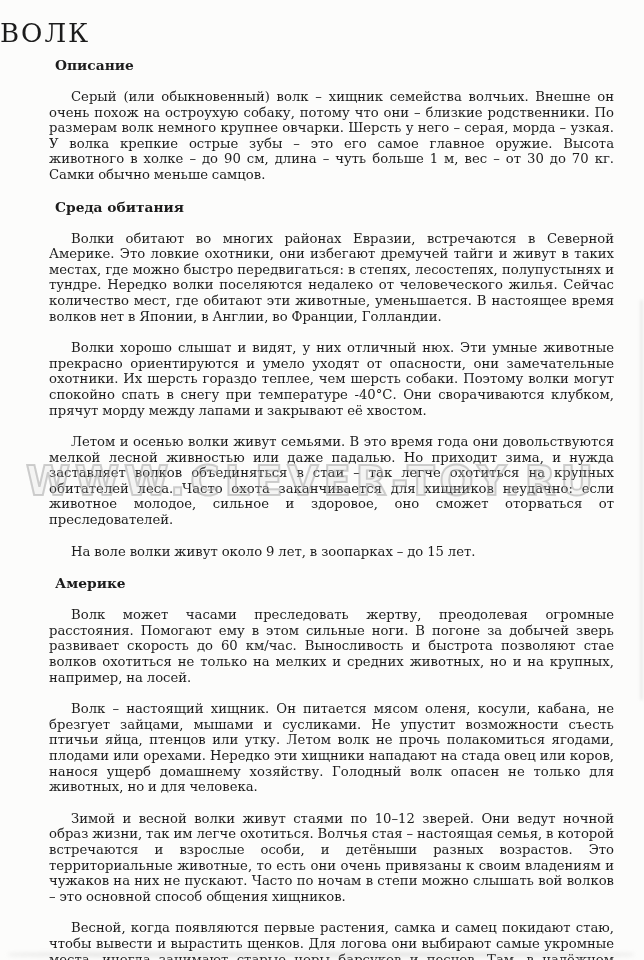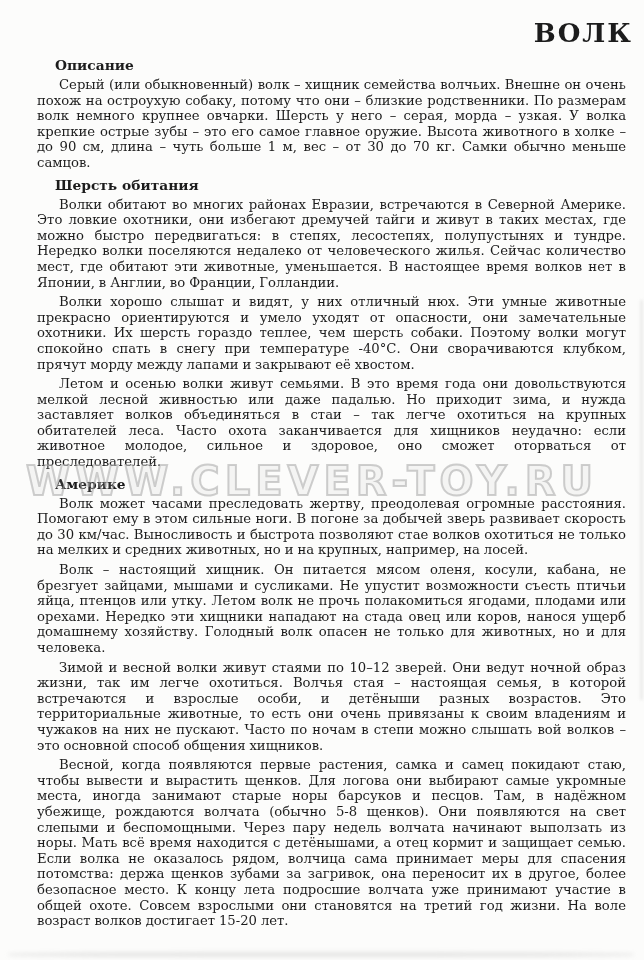--- a/index.html
+++ b/index.html
@@ -9,40 +9,40 @@
     font-family: "DejaVu Serif", "Liberation Serif", serif;
   }
   .page {
     position: relative;
     width: 644px; height: 960px;
     background: #fcfcfb;
     overflow: hidden;
     color: #1c1c1c;
   }
   .title {
-    text-align: right;
+    text-align: left;
     font-size: 26px;
-    font-weight: bold;
+    font-weight: normal;
     letter-spacing: 2px;
-    margin: 18px 11px 9px 0;
+    margin: 18px 0 9px 0;
   }
   .doc-body { padding: 0 14px 0 33px; }
   .heading {
     font-size: 13.8px;
     font-weight: bold;
     line-height: 16px;
     margin: 6px 0 1px 22px;
   }
   .para {
     font-size: 13.2px;
     line-height: 15.6px;
     text-align: justify;
     text-align-last: left;
     text-indent: 22px;
-    margin: 4px;
+    margin: 16px;
     word-spacing: -0.3px;
   }
   .watermark {
     position: absolute;
     top: 458px; left: 26px;
     width: 600px;
     font-family: "DejaVu Sans", "Liberation Sans", sans-serif;
     font-weight: bold;
     font-size: 40px;
     letter-spacing: 5px;
@@ -76,32 +76,33 @@
 
   <h1 class="title">ВОЛК</h1>
 
   <main class="doc-body" id="doc-body">
   <section class="section">
     <h2 class="heading">Описание</h2>
   <p class="para">Серый (или обыкновенный) волк – хищник семейства волчьих. Внешне он очень похож на остроухую собаку, потому что они – близкие родственники. По размерам волк немного крупнее овчарки. Шерсть у него – серая, морда – узкая. У волка крепкие острые зубы – это его самое главное оружие. Высота животного в холке – до 90 см, длина – чуть больше 1 м, вес – от 30 до 70 кг. Самки обычно меньше самцов.</p>
       </section>
 
   <section class="section">
-    <h2 class="heading">Шерсть обитания</h2>
+    <h2 class="heading">Среда обитания</h2>
   <p class="para">Волки обитают во многих районах Евразии, встречаются в Северной Америке. Это ловкие охотники, они избегают дремучей тайги и живут в таких местах, где можно быстро передвигаться: в степях, лесостепях, полупустынях и тундре. Нередко волки поселяются недалеко от человеческого жилья. Сейчас количество мест, где обитают эти животные, уменьшается. В настоящее время волков нет в Японии, в Англии, во Франции, Голландии.</p>
       </section>
 
   <section class="section">
   <p class="para">Волки хорошо слышат и видят, у них отличный нюх. Эти умные животные прекрасно ориентируются и умело уходят от опасности, они замечательные охотники. Их шерсть гораздо теплее, чем шерсть собаки. Поэтому волки могут спокойно спать в снегу при температуре -40°С. Они сворачиваются клубком, прячут морду между лапами и закрывают её хвостом.</p>
         <p class="para">Летом и осенью волки живут семьями. В это время года они довольствуются мелкой лесной живностью или даже падалью. Но приходит зима, и нужда заставляет волков объединяться в стаи – так легче охотиться на крупных обитателей леса. Часто охота заканчивается для хищников неудачно: если животное молодое, сильное и здоровое, оно сможет оторваться от преследователей.</p>
+        <p class="para">На воле волки живут около 9 лет, в зоопарках – до 15 лет.</p>
       </section>
 
   <section class="section">
     <h2 class="heading">Америке</h2>
-  <p class="para">Волк может часами преследовать жертву, преодолевая огромные расстояния. Помогают ему в этом сильные ноги. В погоне за добычей зверь развивает скорость до 30 км/час. Выносливость и быстрота позволяют стае волков охотиться не только на мелких и средних животных, но и на крупных, например, на лосей.</p>
+  <p class="para">Волк может часами преследовать жертву, преодолевая огромные расстояния. Помогают ему в этом сильные ноги. В погоне за добычей зверь развивает скорость до 60 км/час. Выносливость и быстрота позволяют стае волков охотиться не только на мелких и средних животных, но и на крупных, например, на лосей.</p>
         <p class="para">Волк – настоящий хищник. Он питается мясом оленя, косули, кабана, не брезгует зайцами, мышами и сусликами. Не упустит возможности съесть птичьи яйца, птенцов или утку. Летом волк не прочь полакомиться ягодами, плодами или орехами. Нередко эти хищники нападают на стада овец или коров, нанося ущерб домашнему хозяйству. Голодный волк опасен не только для животных, но и для человека.</p>
       </section>
 
   <section class="section">
   <p class="para">Зимой и весной волки живут стаями по 10–12 зверей. Они ведут ночной образ жизни, так им легче охотиться. Волчья стая – настоящая семья, в которой встречаются и взрослые особи, и детёныши разных возрастов. Это территориальные животные, то есть они очень привязаны к своим владениям и чужаков на них не пускают. Часто по ночам в степи можно слышать вой волков – это основной способ общения хищников.</p>
         <p class="para">Весной, когда появляются первые растения, самка и самец покидают стаю, чтобы вывести и вырастить щенков. Для логова они выбирают самые укромные места, иногда занимают старые норы барсуков и песцов. Там, в надёжном убежище, рождаются волчата (обычно 5-8 щенков). Они появляются на свет слепыми и беспомощными. Через пару недель волчата начинают выползать из норы. Мать всё время находится с детёнышами, а отец кормит и защищает семью. Если волка не оказалось рядом, волчица сама принимает меры для спасения потомства: держа щенков зубами за загривок, она переносит их в другое, более безопасное место. К концу лета подросшие волчата уже принимают участие в общей охоте. Совсем взрослыми они становятся на третий год жизни. На воле возраст волков достигает 15-20 лет.</p>
       </section>
 
 </main>
 

